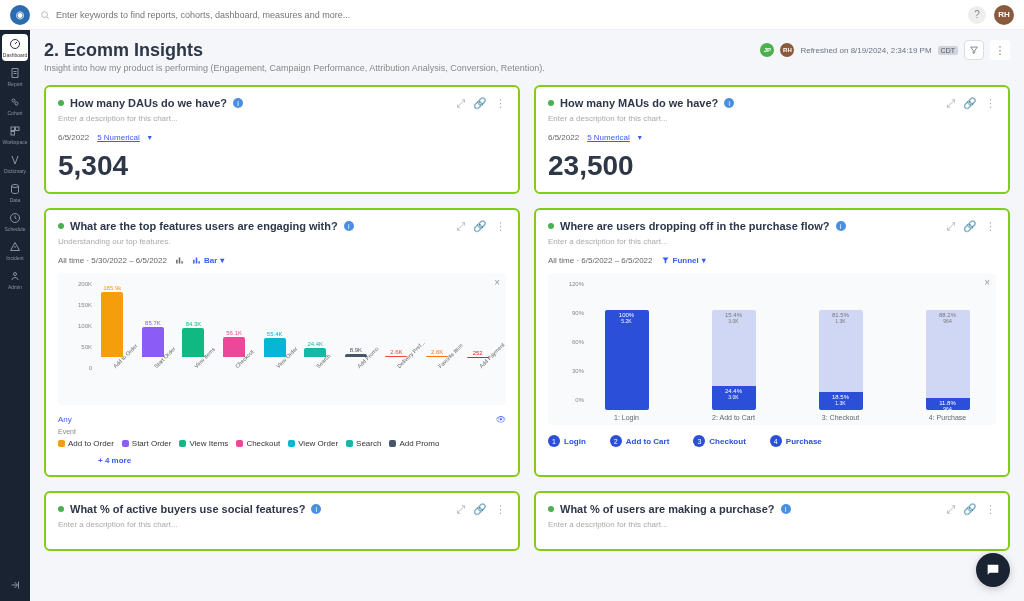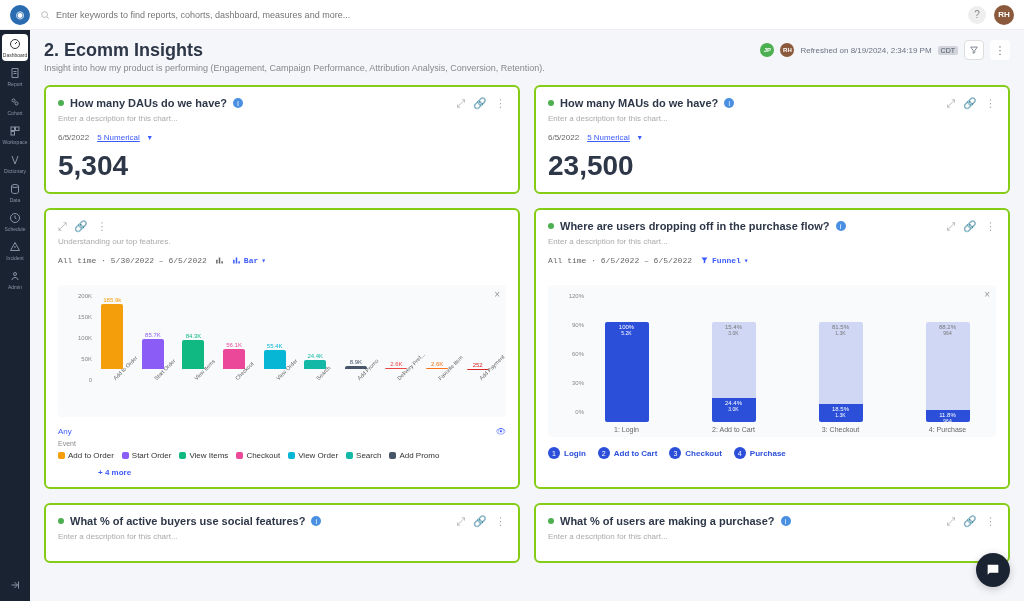--- a/index.html
+++ b/index.html
@@ -37,21 +37,21 @@
   .dot-green { width:6px; height:6px; border-radius:50%; background:#4caf50; flex-shrink:0; }
   .card-title { font-size:11px; font-weight:700; color:#2d3748; }
   .info-i { width:10px; height:10px; border-radius:50%; background:#4a90e2; color:#fff; font-size:7px; display:flex; align-items:center; justify-content:center; }
   .card-actions { display:flex; gap:8px; color:#aaa; }
   .card-actions span { cursor:pointer; }
   .card-desc { font-size:8px; color:#aaa; margin-bottom:10px; }
   .card-subbar { display:flex; align-items:flex-start; gap:8px; font-size:8px; color:#666; margin-bottom:8px; }
   .card-subbar .link { color:#3b5bfd; text-decoration:underline; cursor:pointer; }
   .big-num { font-size:28px; font-weight:800; color:#2d3748; }
 
-  .chart-controls { display:flex; align-items:center; gap:8px; font-size:8px; color:#666; margin-bottom:20px;font-family:Liberation Mono, monospace; }
+  .chart-controls { display:flex; align-items:center; gap:8px; font-size:8px; color:#666; margin-bottom:8px; }
   .ctrl { display:flex; align-items:center; gap:3px; cursor:pointer; }
   .ctrl.active { color:#3b5bfd; font-weight:600; }
 
   .chart-box { background:#f9fafb; border-radius:4px; padding:8px 10px 4px; position:relative; }
   .close-chart { position:absolute; right:6px; top:4px; color:#999; cursor:pointer; font-size:10px; }
   .bar-area { display:flex; align-items:flex-end; height:90px; gap:4px; padding-left:26px; position:relative; }
   .bar-wrap { display:flex; flex-direction:column; align-items:center; flex:1; }
   .bar-lbl { font-size:6px; color:#666; margin-bottom:1px; }
   .bar { width:22px; border-radius:2px 2px 0 0; }
   .bar-x { font-size:5.5px; color:#666; transform:rotate(-45deg); transform-origin:top left; white-space:nowrap; margin-top:8px; width:0; }
@@ -66,21 +66,21 @@
 
   .funnel-area { display:flex; align-items:flex-end; height:140px; gap:30px; padding-left:30px; position:relative; }
   .funnel-y { position:absolute; left:0; top:0; bottom:18px; width:26px; display:flex; flex-direction:column; justify-content:space-between; font-size:6px; color:#888; text-align:right; }
   .fcol { display:flex; flex-direction:column; align-items:center; flex:1; height:100%; justify-content:flex-end; }
   .fbar-outer { width:44px; height:100px; display:flex; flex-direction:column; justify-content:flex-end; border-radius:2px; overflow:hidden; position:relative; }
   .fbar-top { background:#d0d7f5; flex:1; position:relative; }
   .fbar-bot { background:#2b4fd8; position:relative; }
   .flabel-top { position:absolute; top:2px; left:0; right:0; text-align:center; font-size:6px; color:#777; }
   .flabel-bot { position:absolute; top:2px; left:0; right:0; text-align:center; font-size:6px; color:#fff; }
   .fx { font-size:7px; color:#666; margin-top:4px; }
-  .f-legend { display:flex; gap:12px; margin-top:10px; font-size:8px; }
+  .f-legend { display:flex; gap:24px; margin-top:10px; font-size:8px; }
   .f-leg-item { display:flex; align-items:center; gap:4px; }
   .circ-num { width:12px; height:12px; border-radius:50%; background:#2b4fd8; color:#fff; font-size:7px; display:flex; align-items:center; justify-content:center; }
   .chat-bubble { position:fixed; right:14px; bottom:14px; width:34px; height:34px; border-radius:50%; background:#1a2332; display:flex; align-items:center; justify-content:center; color:#fff; box-shadow:0 2px 8px rgba(0,0,0,.2); cursor:pointer; }
 </style>
 </head>
 <body>
 
 <div class="topbar">
   <div class="logo">◉</div>
   <div class="search">
@@ -228,20 +228,25 @@
       <div class="card-subbar">
           <span>6/5/2022</span>
           <span class="link">5 Numerical</span>
           <span style="color:#3b5bfd">▾</span>
         </div>
       <div class="big-num">23,500</div>
     </div>
 
     <div class="card">
       <div class="card-head">
+        <div class="card-title-row">
+            <span class="dot-green"></span>
+            <span class="card-title">What are the top features users are engaging with?</span>
+            <span class="info-i">i</span>
+          </div>
         <div class="card-actions">
             <span>⤢</span>
             <span>🔗</span>
             <span>⋮</span>
           </div>
       </div>
       <div class="card-desc">Understanding our top features.</div>
       <div class="chart-controls">
         <span>All time · 5/30/2022 – 6/5/2022</span>
         <span class="ctrl">

